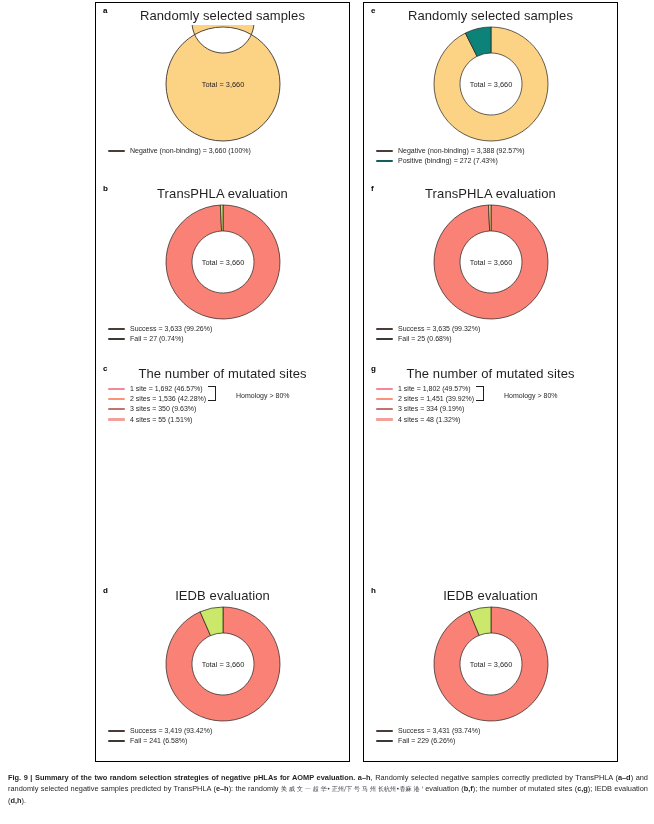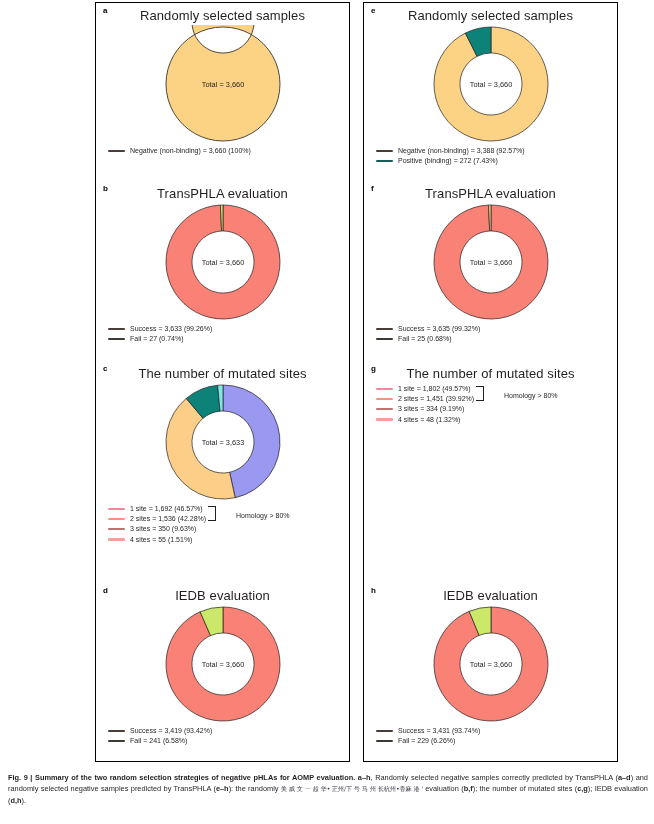--- a/index.html
+++ b/index.html
@@ -138,29 +138,20 @@
             </div>
             <div class="legend-row">
               <span class="legend-swatch" style="background: rgb(59, 59, 51);"></span>
               <span class="legend-label">Fail = 27 (0.74%)</span>
             </div>
           </div>
         </div>
         <div class="panel" style="height: 222px;">
           <div class="panel-letter">c</div>
           <div class="panel-title">The number of mutated sites</div>
-          <div class="donut-wrap">
-            <svg width="118" height="118" viewBox="0 0 118 118">
-              <path d="M 59 2 A 57 57 0 0 1 71.1786076770989 114.68376347776169 L 65.62345329807133 89.28415206685285 A 31 31 0 0 0 59 28 Z" fill="#9a98f0" stroke="#231f20" stroke-width="0.7" stroke-linejoin="round"></path>
-              <path d="M 71.1786076770989 114.68376347776169 A 57 57 0 0 1 22.26051475008591 15.420070863167467 L 39.01887644302918 35.29863503084546 A 31 31 0 0 0 65.62345329807133 89.28415206685285 Z" fill="#fcce88" stroke="#231f20" stroke-width="0.7" stroke-linejoin="round"></path>
-              <path d="M 22.26051475008591 15.420070863167467 A 57 57 0 0 1 53.58626617284892 2.2576746506740335 L 56.05568862032135 28.14013884510342 A 31 31 0 0 0 39.01887644302918 35.29863503084546 Z" fill="#0d8279" stroke="#231f20" stroke-width="0.7" stroke-linejoin="round"></path>
-              <path d="M 53.58626617284892 2.2576746506740335 A 57 57 0 0 1 58.99999999999999 2 L 58.99999999999999 28 A 31 31 0 0 0 56.05568862032135 28.14013884510342 Z" fill="#7fe8e0" stroke="#231f20" stroke-width="0.7" stroke-linejoin="round"></path>
-              <text x="59" y="61.6" text-anchor="middle" class="center-label">Total = 3,633</text>
-            </svg>
-          </div>
           <div class="legend legend-holder">
             <div class="legend-row">
               <span class="legend-swatch" style="background: rgb(245, 134, 156);"></span>
               <span class="legend-label">1 site = 1,692 (46.57%)</span>
             </div>
             <div class="legend-row">
               <span class="legend-swatch" style="background: rgb(251, 147, 121);"></span>
               <span class="legend-label">2 sites = 1,536 (42.28%)</span>
             </div>
             <div class="legend-row">

